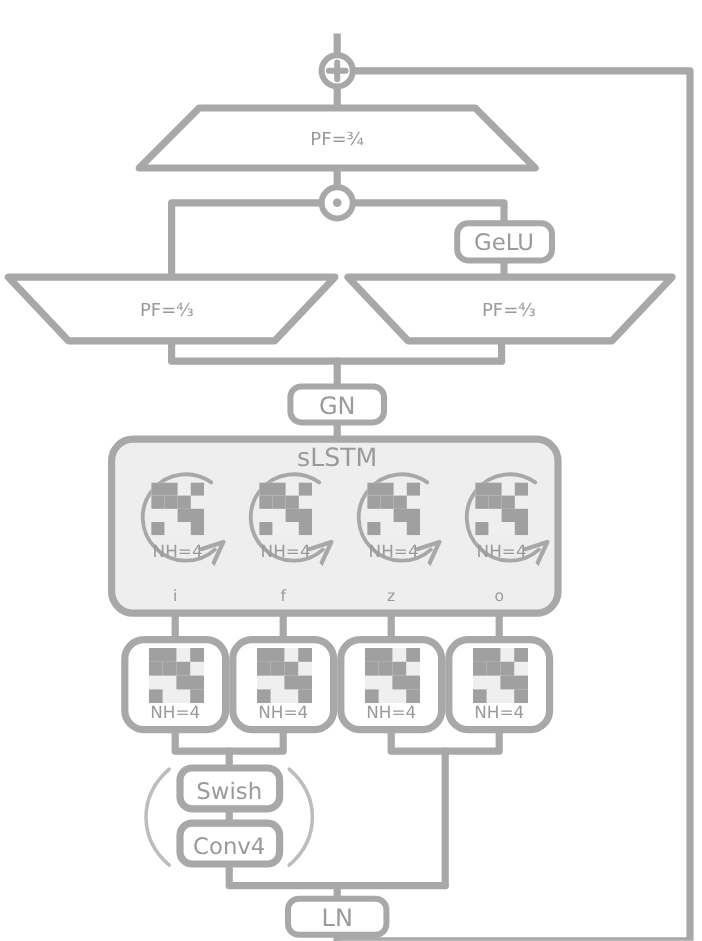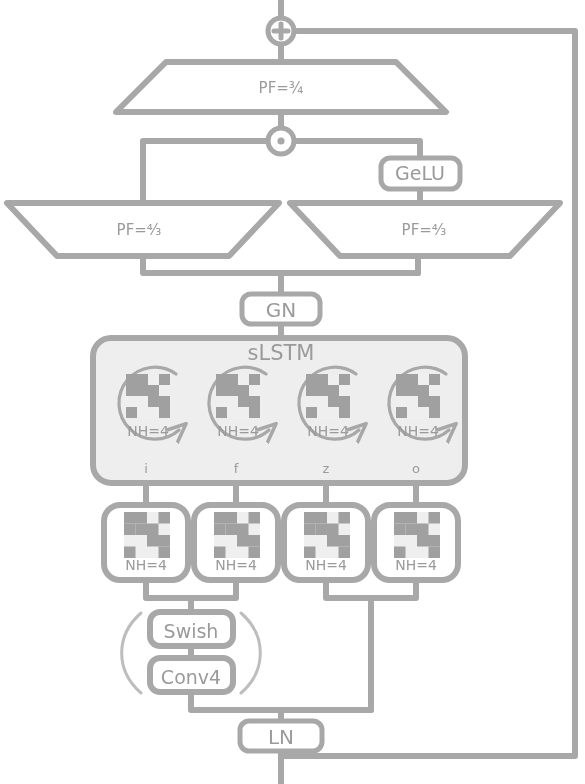--- a/index.html
+++ b/index.html
@@ -1,18 +1,18 @@
 <!DOCTYPE html>
 <html><head>
 <meta charset="utf-8">
 <style>
   html,body{margin:0;padding:0;background:#ffffff;}
   body{width:585px;height:784px;overflow:hidden;
        font-family:"DejaVu Sans","Liberation Sans",sans-serif;}
-  #stage{position:relative;width:585px;height:600px;}
+  #stage{position:relative;width:585px;height:600px;margin-top:28px;}
   svg#diagram{position:absolute;left:0;top:0;width:585px;height:784px;display:block;}
   .lbl{fill:#9a9a9a;font-family:"DejaVu Sans","Liberation Sans",sans-serif;}
 </style>
 </head>
 <body>
 
 <div id="stage">
 <svg id="diagram" viewBox="0 0 585 784" xmlns="http://www.w3.org/2000/svg">
 
   <defs>

